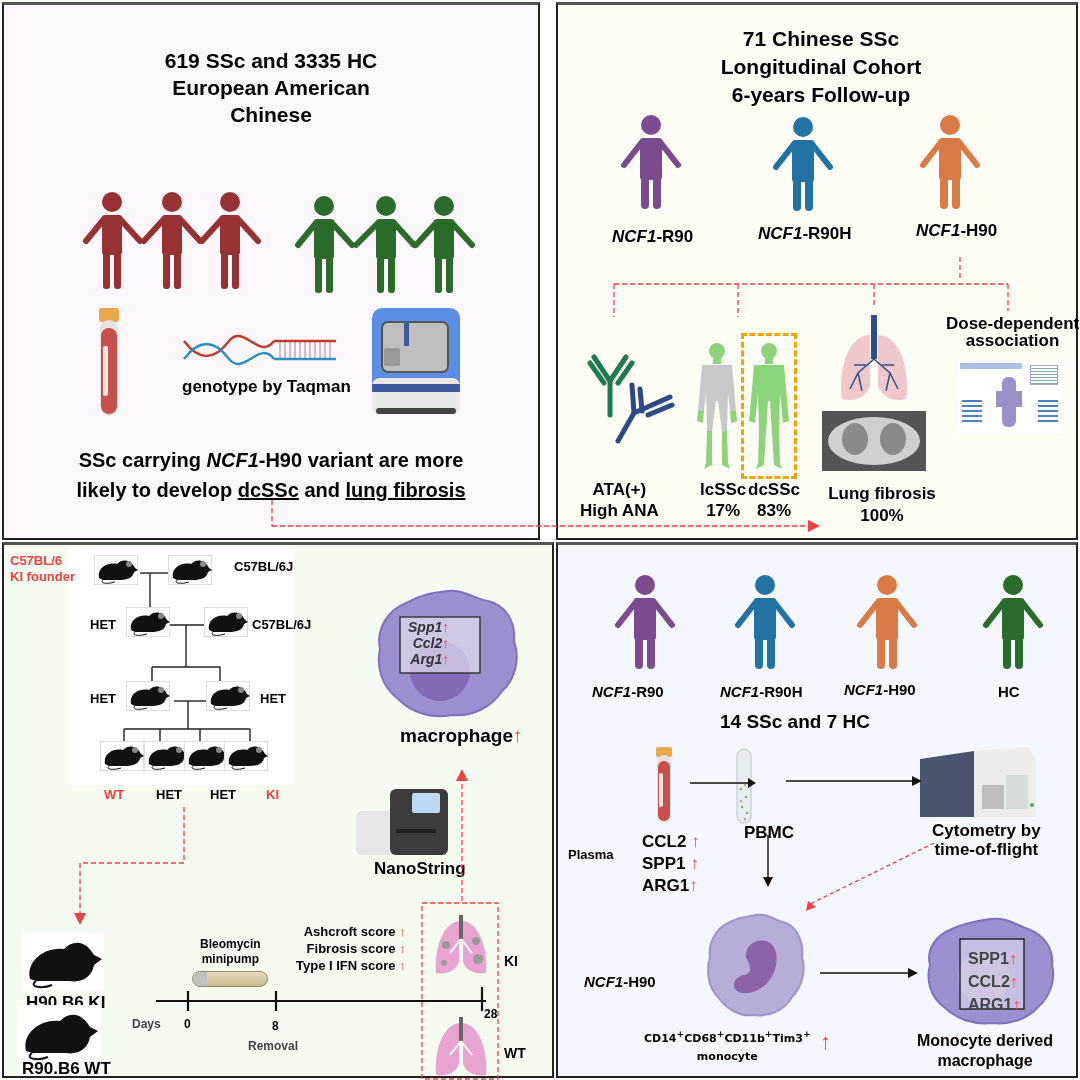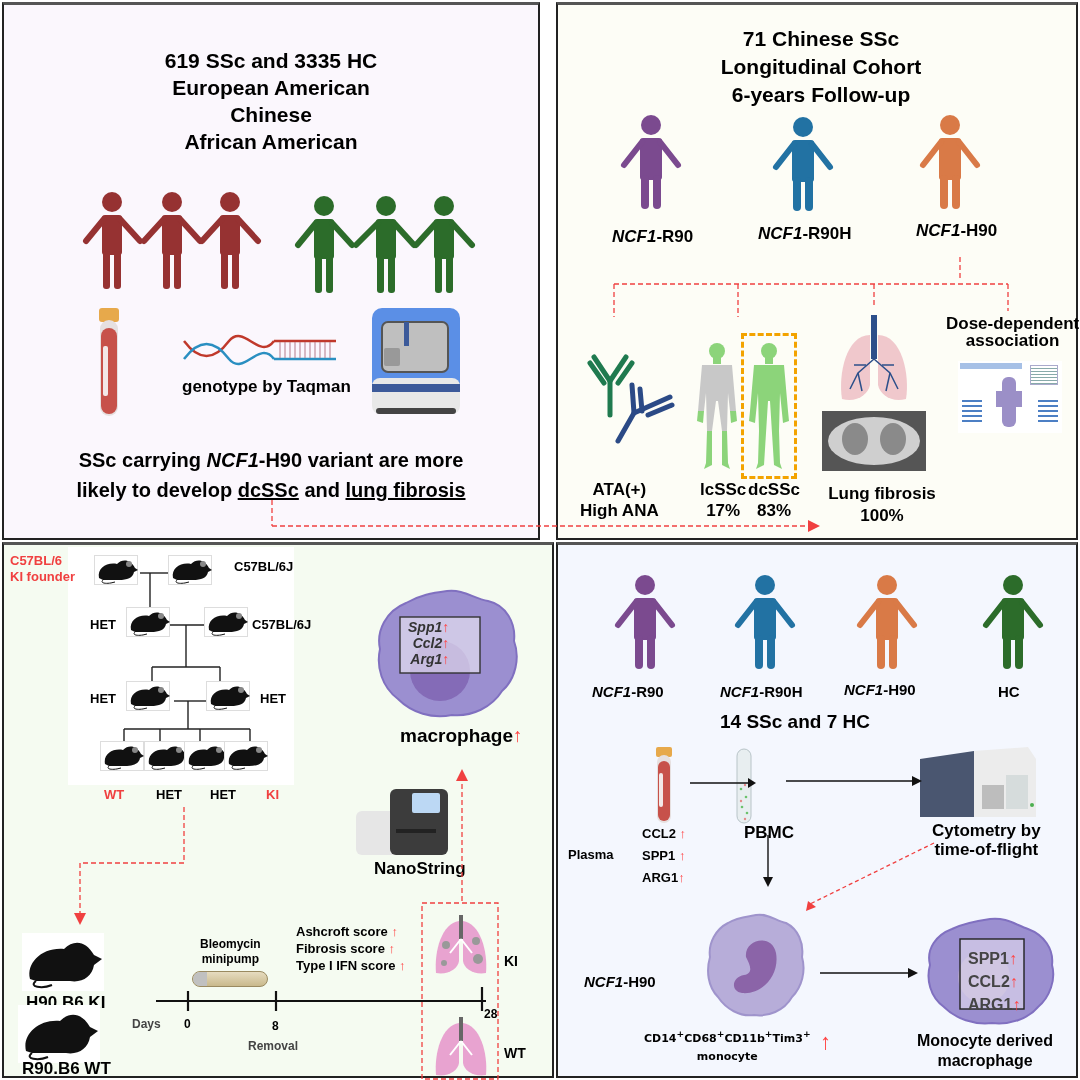--- a/index.html
+++ b/index.html
@@ -23,21 +23,20 @@
   .mono-font { font-family: "DejaVu Sans", sans-serif; }
 </style>
 </head>
 <body>
 
 <div id="p1" class="panel">
   <div class="t title-lg" style="left:0;width:534px;top:42px;">
     <div>619 SSc and 3335 HC</div>
     <div>European American</div>
     <div>Chinese</div>
-    <div>African American</div>
   </div>
 
   <svg style="left:78px;top:186px;" width="180" height="98" viewBox="0 0 180 98">
     <g fill="#963232" stroke="#963232">
       <g>
           <circle cx="30" cy="11" r="10" stroke="none"></circle>
           <rect x="20" y="24" width="20" height="40" rx="3" stroke="none"></rect>
           <rect x="21" y="60" width="7" height="38" rx="3" stroke="none"></rect>
           <rect x="32" y="60" width="7" height="38" rx="3" stroke="none"></rect>
           <line x1="22" y1="28" x2="4" y2="50" stroke-width="6" stroke-linecap="round"></line>
@@ -440,21 +439,21 @@
   <div class="t lbl-sm" style="left:18px;top:514px;">R90.B6 WT</div>
 
   <div class="t" style="left:196px;top:392px;font-size:12px;line-height:15px;">
     <div>Bleomycin</div>
     <div>minipump</div>
   </div>
   <div class="ab" style="left:188px;top:426px;width:76px;height:16px;border-radius:8px;background:linear-gradient(#e6dcc0,#c9b98c);border:1px solid #9a8a60;">
     <div style="position:absolute;left:0;top:0;width:14px;height:14px;border-radius:7px 0 0 7px;background:#c0c0c0;"></div>
   </div>
 
-  <div class="t" style="left:292px;top:378px;font-size:13px;line-height:17px;text-align:left;">
+  <div class="t" style="left:292px;top:378px;font-size:13px;line-height:17px;text-align:right;">
     <div><span>Ashcroft score</span> <span class="upa">↑</span></div>
     <div><span>Fibrosis score</span> <span class="upa">↑</span></div>
     <div><span>Type I IFN score</span> <span class="upa">↑</span></div>
   </div>
 
   <svg style="left:0;top:0;" width="552" height="536">
     <g stroke="#111" stroke-width="2.2">
       <line x1="152" y1="456" x2="482" y2="456"></line>
       <line x1="184" y1="446" x2="184" y2="466"></line>
       <line x1="272" y1="446" x2="272" y2="466"></line>
@@ -591,21 +590,21 @@
     <polygon points="248,366 250,356 258,362" fill="#f04040"></polygon>
   </svg>
 
   <div class="t lbl-sm" style="left:186px;top:278px;">PBMC</div>
   <div class="t lbl-sm" style="left:374px;top:276px;line-height:19px;">
     <div>Cytometry by</div>
     <div>time-of-flight</div>
   </div>
 
   <div class="t" style="left:10px;top:302px;font-size:13px;">Plasma</div>
-  <div class="t" style="left:84px;top:278px;font-size:13px;line-height:22px;text-align:left;">
+  <div class="t" style="left:84px;top:286px;font-size:17px;line-height:22px;text-align:left;">
     <div><span>CCL2</span> <span class="upa">↑</span></div>
     <div><span>SPP1</span> <span class="upa">↑</span></div>
     <div><span>ARG1</span><span class="upa">↑</span></div>
   </div>
 
   <svg style="left:148px;top:368px;" width="100" height="106" viewBox="0 0 100 106">
     <path d="M50 2 C 62 0, 70 8, 80 10 C 92 16, 98 30, 96 44 C 100 58, 96 74, 86 84 C 78 98, 62 104, 48 102 C 34 104, 20 96, 12 84 C 2 74, 0 58, 4 44 C 2 30, 10 16, 22 10 C 32 4, 40 4, 50 2 Z" fill="#b7add9" stroke="#9f94cc" stroke-width="2"></path>
     <path d="M40 44 C 38 26, 66 20, 70 40 C 74 62, 56 82, 36 80 C 24 78, 26 64, 38 62 C 48 60, 44 52, 40 44 Z" fill="#8b64a8"></path>
   </svg>
   <div class="t" style="left:26px;top:428px;font-size:15px;"><span class="it">NCF1</span><span>-H90</span></div>

